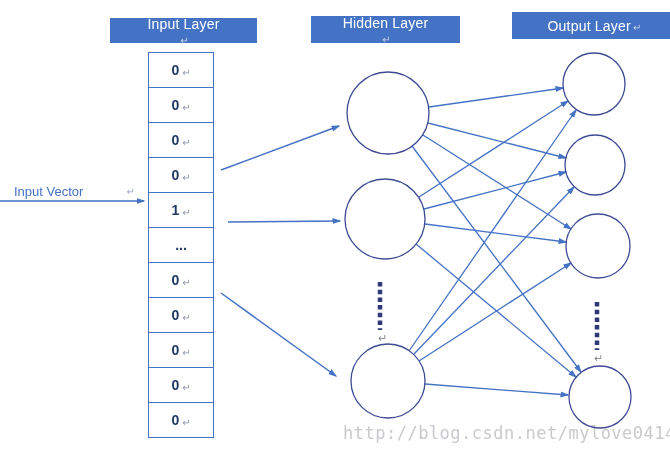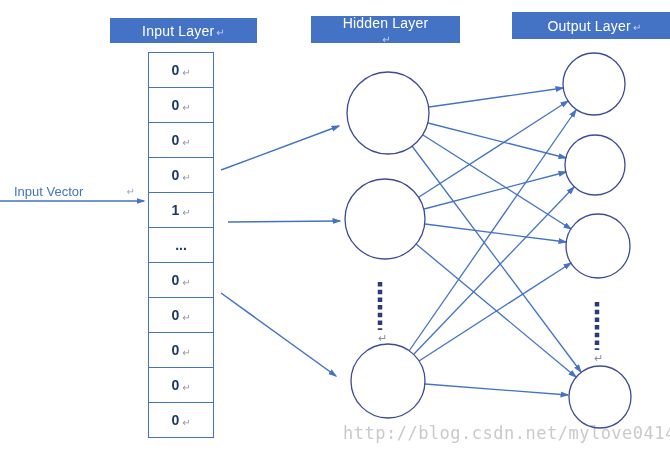--- a/index.html
+++ b/index.html
@@ -6,21 +6,21 @@
   #stage{
     position:relative;width:670px;height:450px;background:#ffffff;overflow:hidden;
     font-family:"Liberation Sans",sans-serif;
   }
   .hdr{
     position:absolute;background:#4472C4;color:#ffffff;
     display:flex;align-items:center;justify-content:center;
     font-size:14px;letter-spacing:.2px;
   }
   .hdr .hmark{color:#c7d3ec;font-size:10px;margin-left:2px;margin-top:3px;}
-  #hdr-input{left:110px;top:18px;width:147px;height:25px;}
+  #hdr-input{left:110px;top:18px;width:147px;height:25px;flex-direction:column;}
   #hdr-hidden{left:311px;top:16px;width:149px;height:27px;flex-direction:column;}
   #hdr-output{left:512px;top:12px;width:165px;height:27px;}
   #vector-col{
     position:absolute;left:148px;top:52px;width:64px;
     border:1px solid #4472C4;background:#fff;
   }
   .cell{
     height:34px;border-top:1px solid #4472C4;
     display:flex;align-items:center;justify-content:center;
     font-size:14px;font-weight:bold;color:#1F3864;

